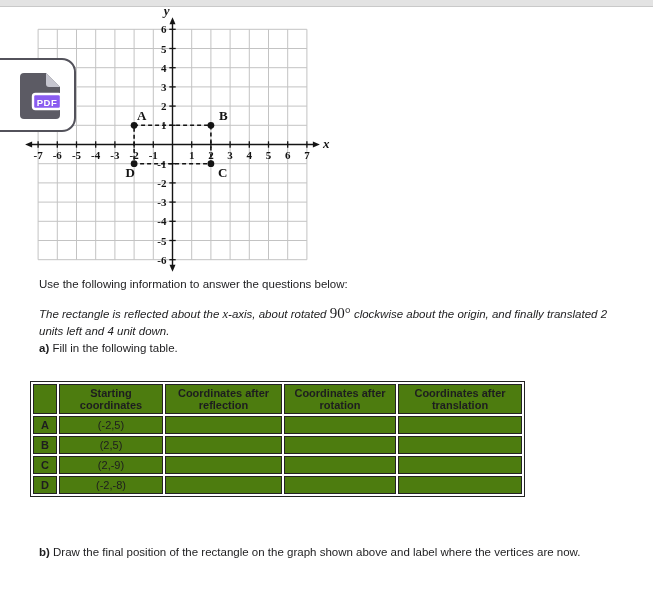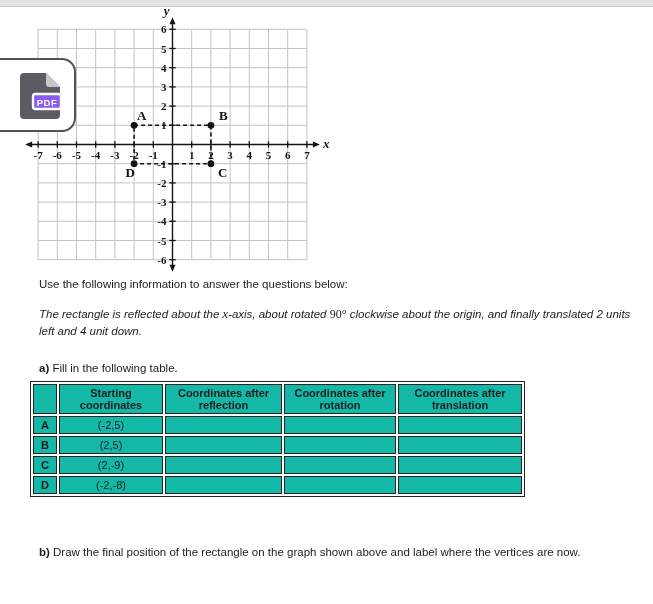--- a/index.html
+++ b/index.html
@@ -22,32 +22,32 @@
     position:absolute;left:-30px;top:58px;width:106px;height:74px;
     background:#ffffff;border:2px solid #53525b;border-radius:14px;
     box-sizing:border-box;z-index:3;cursor:pointer;
   }
   .pdf-icon{position:absolute;left:46px;top:12px;}
   
   .textline{position:absolute;left:30px;font-size:11.5px;line-height:16px;margin-left:9px;}
   .intro{top:276px;}
   .problem{top:306px;width:594px;font-style:italic;line-height:17px;}
   .math-var{font-family:"Liberation Serif",serif;font-style:italic;font-size:12.5px;}
-  .math-num{font-family:"Liberation Serif",serif;font-style:normal;font-size:12px;line-height:10px;}
+  .math-num{font-family:"Liberation Serif",serif;font-style:normal;font-size:15px;line-height:10px;}
   .q-label{font-weight:bold;font-style:normal;}
-  .qa{top:360px;}
+  .qa{top:340px;}
   .qb{top:544px;width:600px;}
   
   .coords-table{
     position:absolute;left:30px;top:381px;
     border-collapse:separate;border-spacing:2px;
     border:1px solid #232323;background:#ffffff;
   }
   .coords-table th,.coords-table td{
-    border:1px solid #232323;background:#14b8a6;
+    border:1px solid #232323;background:#4d7c0f;
     font-size:11px;text-align:center;vertical-align:middle;
     padding:1px 3px;box-sizing:border-box;
   }
   .coords-table th{font-weight:bold;white-space:pre-line;line-height:12.5px;height:30px;}
   .coords-table td{height:18px;}
   .col-letter{width:24px;font-weight:bold;}
   .col-start{width:104px;}
   .col-refl{width:117px;}
   .col-rot{width:112px;}
   .col-trans{width:124px;}

